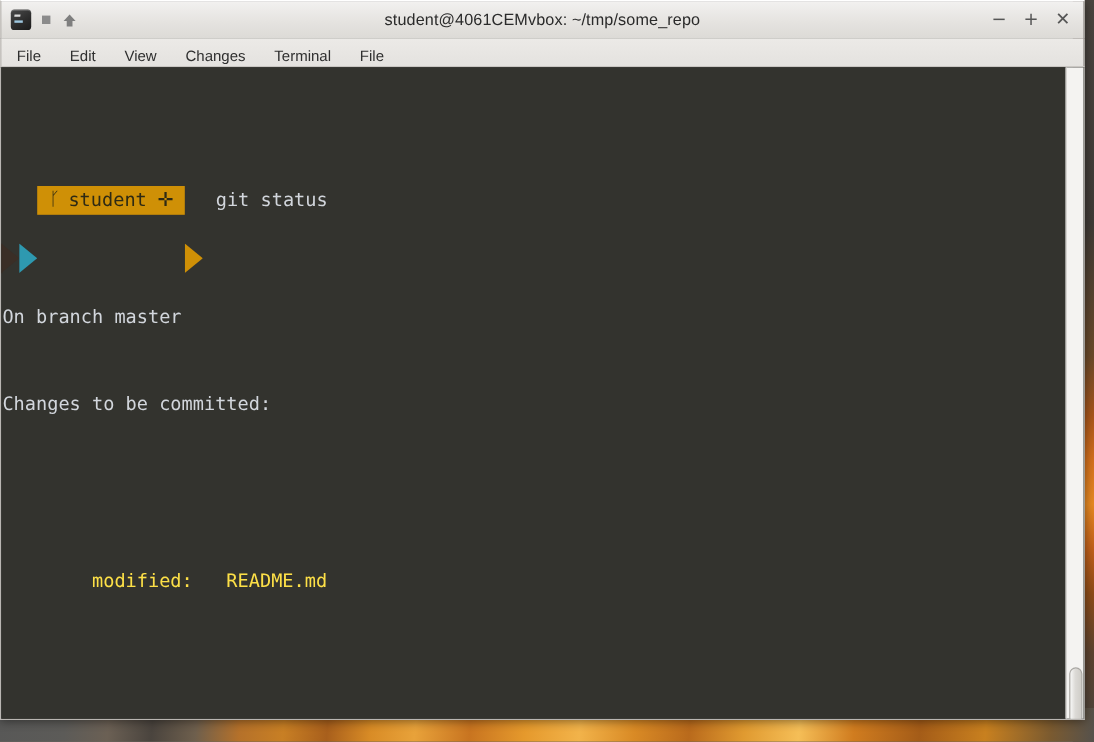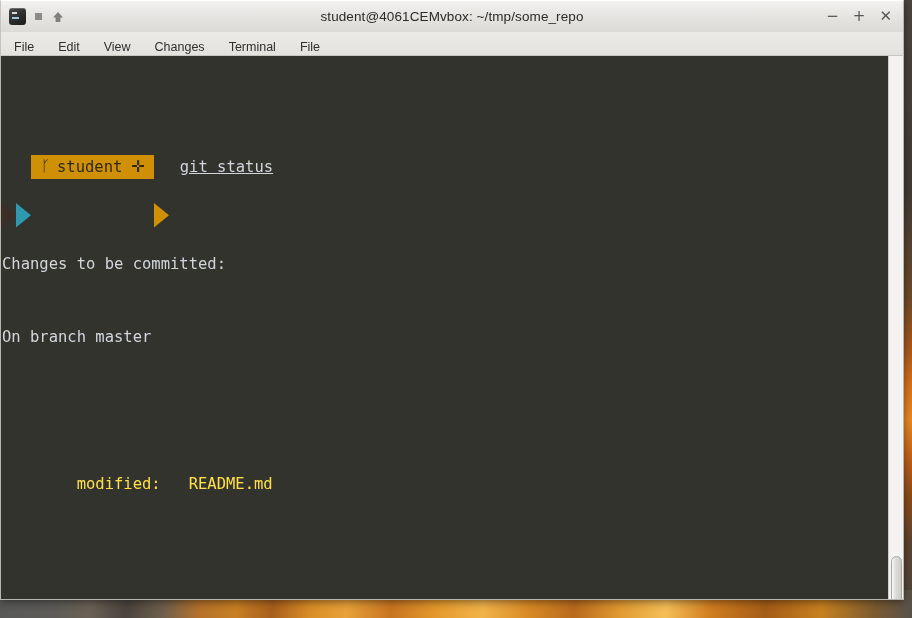--- a/index.html
+++ b/index.html
@@ -244,21 +244,20 @@
     height: 24.4px;
     flex: 0 0 15px;
   }
   .arrow svg { display: block; }
   .cmd {
     display: flex;
     align-items: center;
     padding-left: 11px;
     color: #d2d6dc;
     height: 24.4px;
-    text-decoration: underline;
   }
   .branch-glyph {
     font-family: "DejaVu Sans", sans-serif;
     font-size: 15px;
     margin-right: 7px;
     display: inline-block;
     transform: translateY(-1px);
   }
   .plus-glyph {
     font-family: "DejaVu Sans", sans-serif;
@@ -346,22 +345,22 @@
           <span class="branch-glyph">ᚴ</span><span>student</span><span class="plus-glyph">✛</span>
         </div>
         <div class="arrow">
           <svg width="15" height="25" viewBox="0 0 15 25">
               <path d="M0 0 L15 12.2 L0 24.4 Z" fill="#cf9006"></path>
             </svg>
         </div>
         <div class="cmd">git status</div>
       </div>
 
+      <div class="line out">On branch master</div>
       <div class="line out">Changes to be committed:</div>
-      <div class="line out">On branch master</div>
       <div class="line out"></div>
       <div class="line olive">        modified:   README.md</div>
       
       
 
       
       
       
 
       

